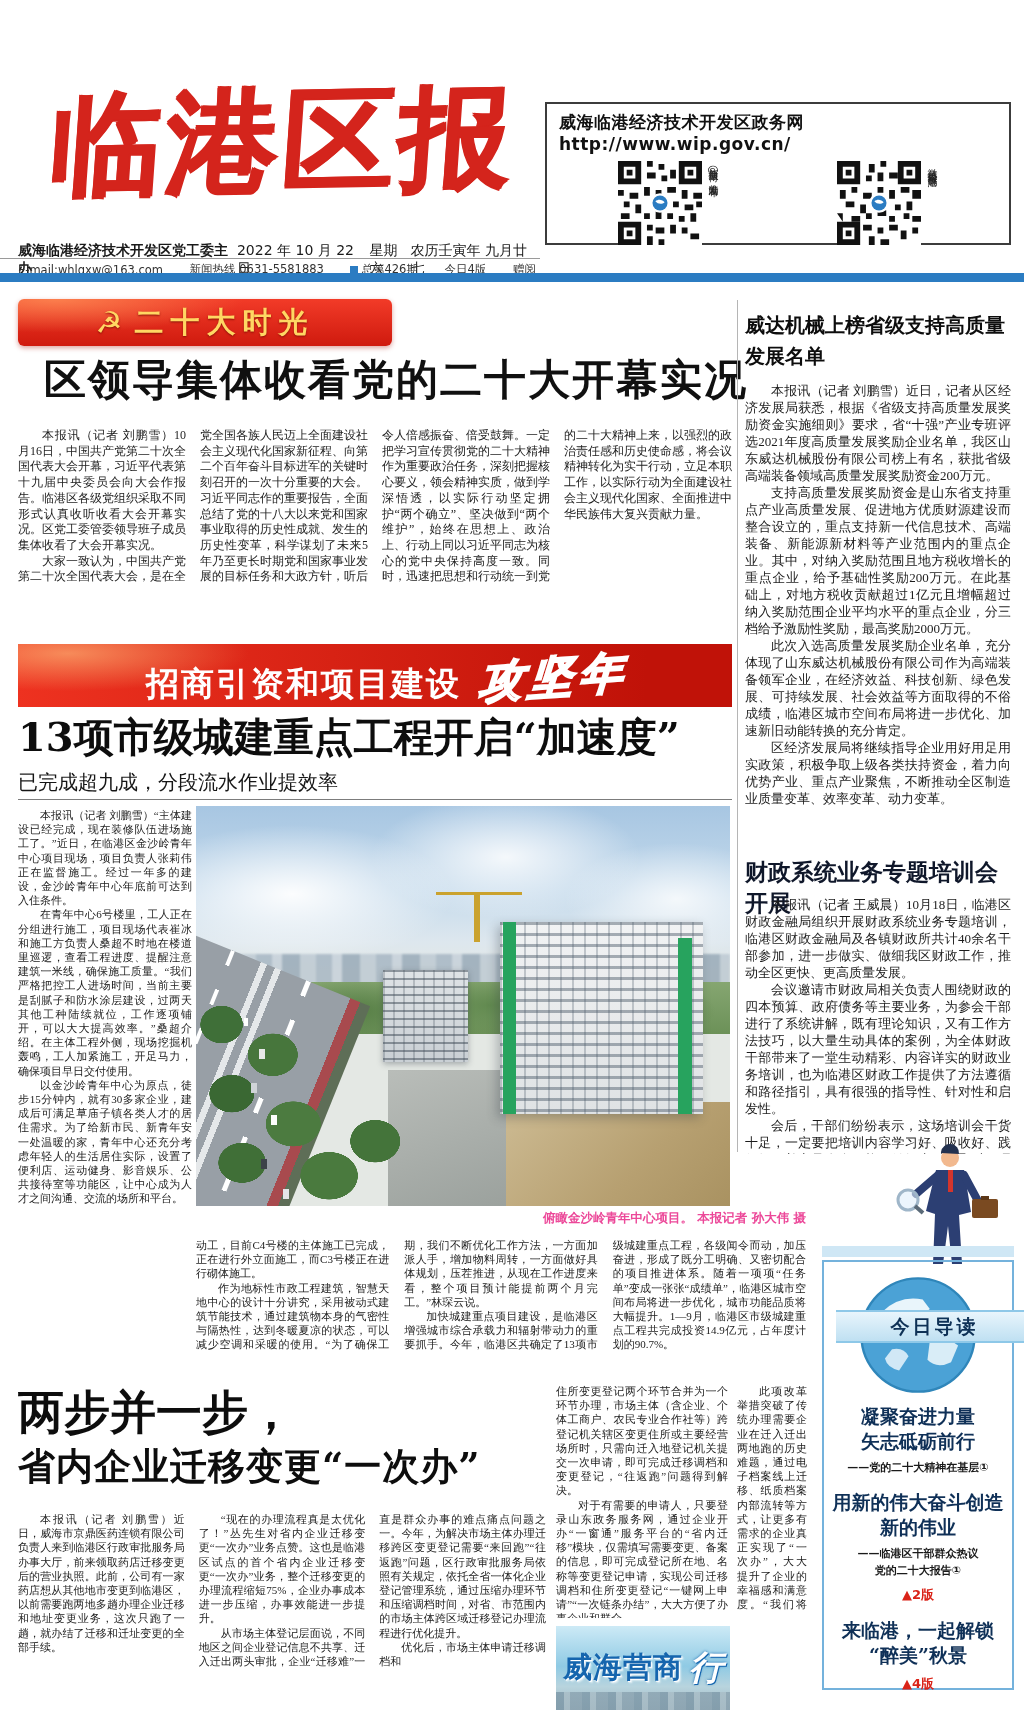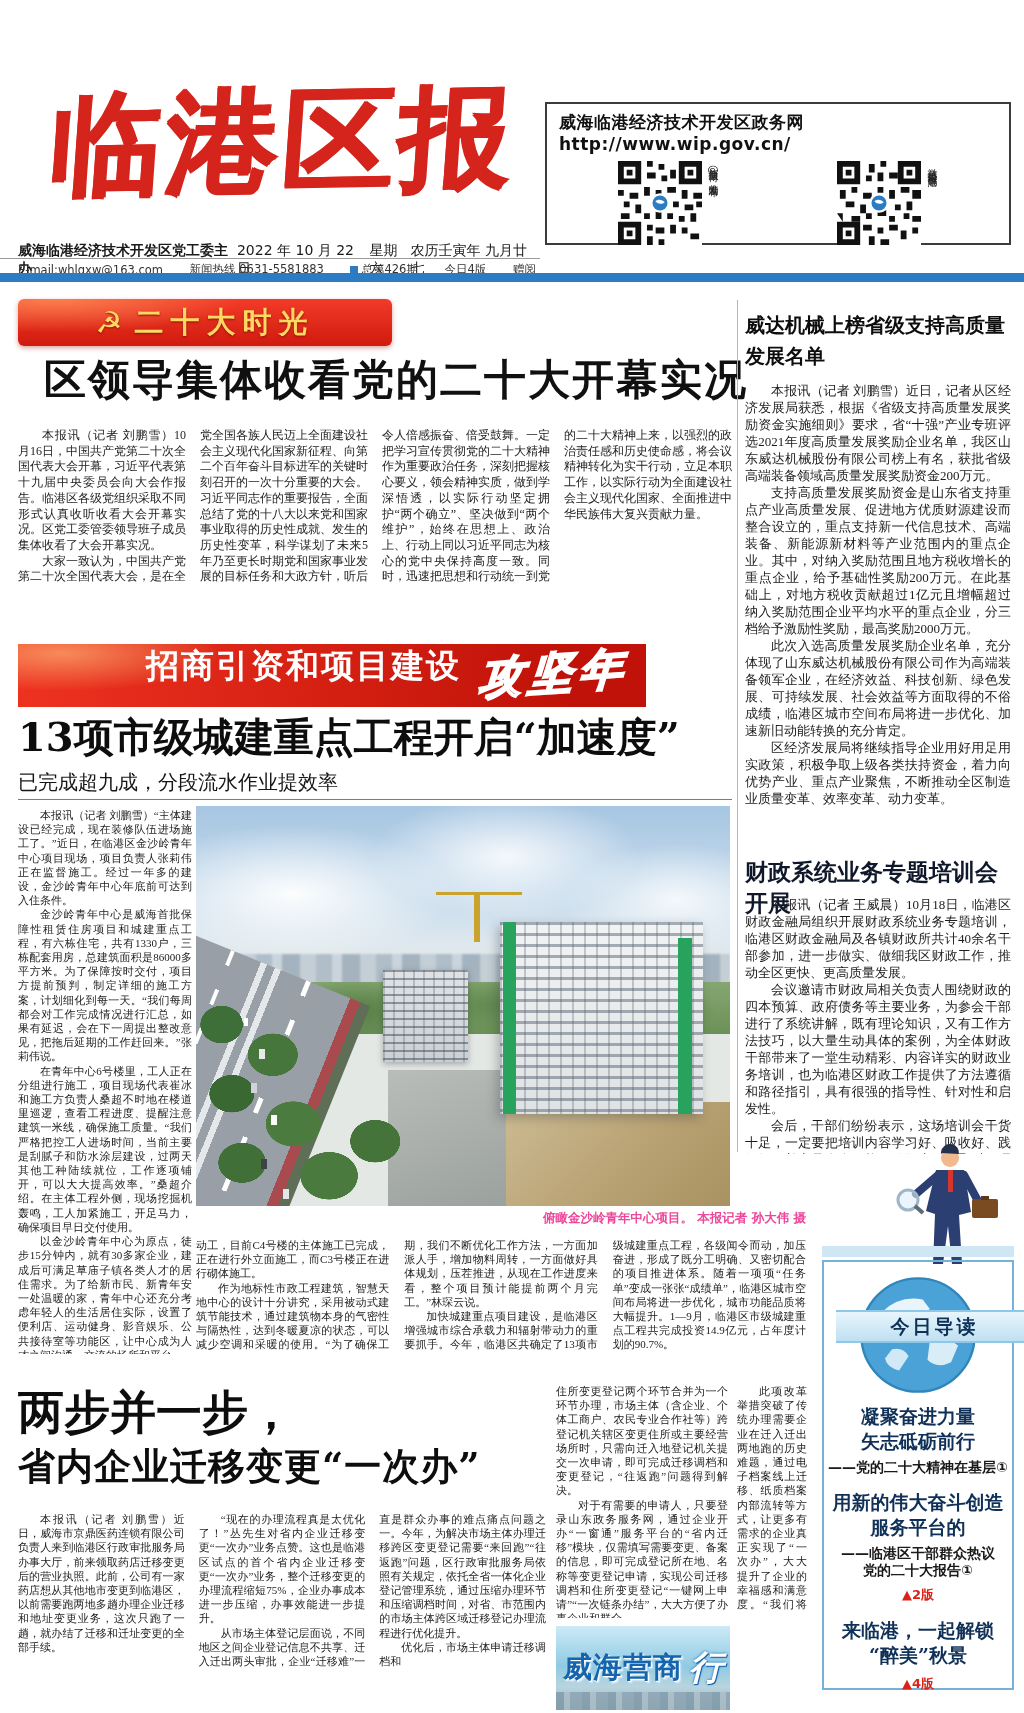--- a/index.html
+++ b/index.html
@@ -43,21 +43,21 @@
 
   
   #weida-title{left:745px;top:310px;width:266px;font-size:20px;line-height:31px;font-weight:900;color:#0d0d0d;
                font-family:"DejaVu Serif",serif;}
   #weida-body{left:745px;top:382px;width:266px;height:438px;font-size:13px;line-height:17px;}
   #finance-title{left:745px;top:856px;width:266px;font-size:23px;line-height:31px;font-weight:900;color:#0f172a;
                font-family:"DejaVu Serif",serif;}
   #finance-body{left:745px;top:896px;width:266px;height:258px;font-size:13px;line-height:17px;}
 
   
-  #camp-banner{left:18px;top:644px;width:628px;height:63px;display:flex;align-items:flex-start;box-sizing:border-box;padding-left:128px;gap:18px;
+  #camp-banner{left:18px;top:644px;width:714px;height:63px;display:flex;align-items:flex-end;box-sizing:border-box;padding-left:128px;gap:18px;
         background:radial-gradient(55% 130% at 7% 15%,rgba(255,200,130,.6),rgba(255,140,70,0) 46%),linear-gradient(92deg,#ee3220,#c01208 88%);}
   #camp-main{color:#fff;font-size:33px;font-weight:900;letter-spacing:2px;}
   #camp-script{font-size:44px;font-weight:bold;font-style:italic;color:#c01208;-webkit-text-stroke:2px #fff;
                text-shadow:0 0 1px #fff;transform:rotate(-4deg) skewX(-8deg);font-family:"DejaVu Serif",serif;letter-spacing:6px;}
   #headline13{left:18px;top:710px;width:714px;font-size:40px;font-weight:900;color:#0d0d0d;white-space:nowrap;
               font-family:"DejaVu Serif",serif;}
   #subhead13{left:18px;top:769px;font-size:20px;color:#161616;}
   #rule13{left:18px;top:799px;width:714px;height:1px;background:#7c7c7c;}
   #camp-left{left:18px;top:808px;width:174px;height:546px;font-size:11px;line-height:14.2px;}
   #caption{left:196px;top:1210px;width:610px;text-align:right;font-size:12.5px;font-weight:bold;color:#ec4899;}
@@ -131,21 +131,21 @@
   #guide-band{left:822px;top:1246px;width:192px;height:11px;background:#cfe7f5;}
   #guide-box{left:822px;top:1260px;width:192px;height:430px;border:2px solid #74b2dc;box-sizing:border-box;}
   #guide-globe{left:858px;top:1276px;width:120px;height:118px;}
   #guide-ribbon{left:836px;top:1310px;width:197px;height:33px;display:flex;align-items:center;justify-content:center;box-sizing:border-box;
       background:linear-gradient(180deg,#e8f5fc,#bfe0f2);border-top:2px solid #8ec8e8;border-bottom:2px solid #8ec8e8;
       font-size:19px;font-weight:900;color:#0e3156;letter-spacing:3px;}
   #guide-items{left:828px;top:1404px;width:180px;text-align:center;}
   .gi{margin-top:14px;}
   .gi:first-child{margin-top:0;}
   .gi-title{font-size:19px;font-weight:900;color:#0f3057;line-height:25px;white-space:pre-line;font-family:"DejaVu Serif",serif;}
-  .gi-sub{font-size:14px;font-weight:bold;color:#1a1a1a;margin-top:5px;white-space:pre-line;line-height:17px;}
+  .gi-sub{font-size:11px;font-weight:bold;color:#1a1a1a;margin-top:5px;white-space:pre-line;line-height:17px;}
   .gi-page{font-size:13px;font-weight:bold;color:#da2318;margin-top:7px;}
 </style>
 </head>
 <body>
 
 <div id="page">
 
   <div class="abs" id="masthead">临港区报</div>
 
   <div class="abs sans" id="gov-box">
@@ -227,21 +227,20 @@
 
   <div class="abs sans" id="camp-banner">
     <span id="camp-main">招商引资和项目建设</span>
     <span id="camp-script">攻坚年</span>
   </div>
   <div class="abs" id="headline13">13项市级城建重点工程开启“加速度”</div>
   <div class="abs sans" id="subhead13">已完成超九成，分段流水作业提效率</div>
   <div class="abs" id="rule13"></div>
   <div class="abs body-text" id="camp-left">
       <p>本报讯（记者 刘鹏雪）“主体建设已经完成，现在装修队伍进场施工了。”近日，在临港区金沙岭青年中心项目现场，项目负责人张莉伟正在监督施工。经过一年多的建设，金沙岭青年中心年底前可达到入住条件。</p>
-      <p>金沙岭青年中心是威海首批保障性租赁住房项目和城建重点工程，有六栋住宅，共有1330户，三栋配套用房，总建筑面积是86000多平方米。为了保障按时交付，项目方提前预判，制定详细的施工方案，计划细化到每一天。“我们每周都会对工作完成情况进行汇总，如果有延迟，会在下一周提出整改意见，把拖后延期的工作赶回来。”张莉伟说。</p>
       <p>在青年中心6号楼里，工人正在分组进行施工，项目现场代表崔冰和施工方负责人桑超不时地在楼道里巡逻，查看工程进度、提醒注意建筑一米线，确保施工质量。“我们严格把控工人进场时间，当前主要是刮腻子和防水涂层建设，过两天其他工种陆续就位，工作逐项铺开，可以大大提高效率。”桑超介绍。在主体工程外侧，现场挖掘机轰鸣，工人加紧施工，开足马力，确保项目早日交付使用。</p>
       <p>以金沙岭青年中心为原点，徒步15分钟内，就有30多家企业，建成后可满足草庙子镇各类人才的居住需求。为了给新市民、新青年安一处温暖的家，青年中心还充分考虑年轻人的生活居住实际，设置了便利店、运动健身、影音娱乐、公共接待室等功能区，让中心成为人才之间沟通、交流的场所和平台。</p>
     </div>
 
   <div class="abs" id="photo">
     <div class="ph" id="ph-clouds"></div>
     <div class="ph" id="ph-city"></div>
     <div class="ph" id="ph-green"></div>
     <div class="ph" id="ph-road"></div>
     <div class="ph" id="ph-concrete"></div>
@@ -306,21 +305,21 @@
   </svg>
   <div class="abs sans" id="guide-ribbon">今日导读</div>
   <div class="abs sans" id="guide-items">
     <div class="gi">
       <div class="gi-title">凝聚奋进力量
 矢志砥砺前行</div>
       <div class="gi-sub">——党的二十大精神在基层①</div>
     </div>
     <div class="gi">
       <div class="gi-title">用新的伟大奋斗创造
-服务平台的</div>
+新的伟业</div>
       <div class="gi-sub">——临港区干部群众热议
 党的二十大报告①</div>
       <div class="gi-page">▲2版</div>
     </div>
     <div class="gi">
       <div class="gi-title">来临港，一起解锁
 “醉美”秋景</div>
       <div class="gi-page">▲4版</div>
     </div>
   </div>

